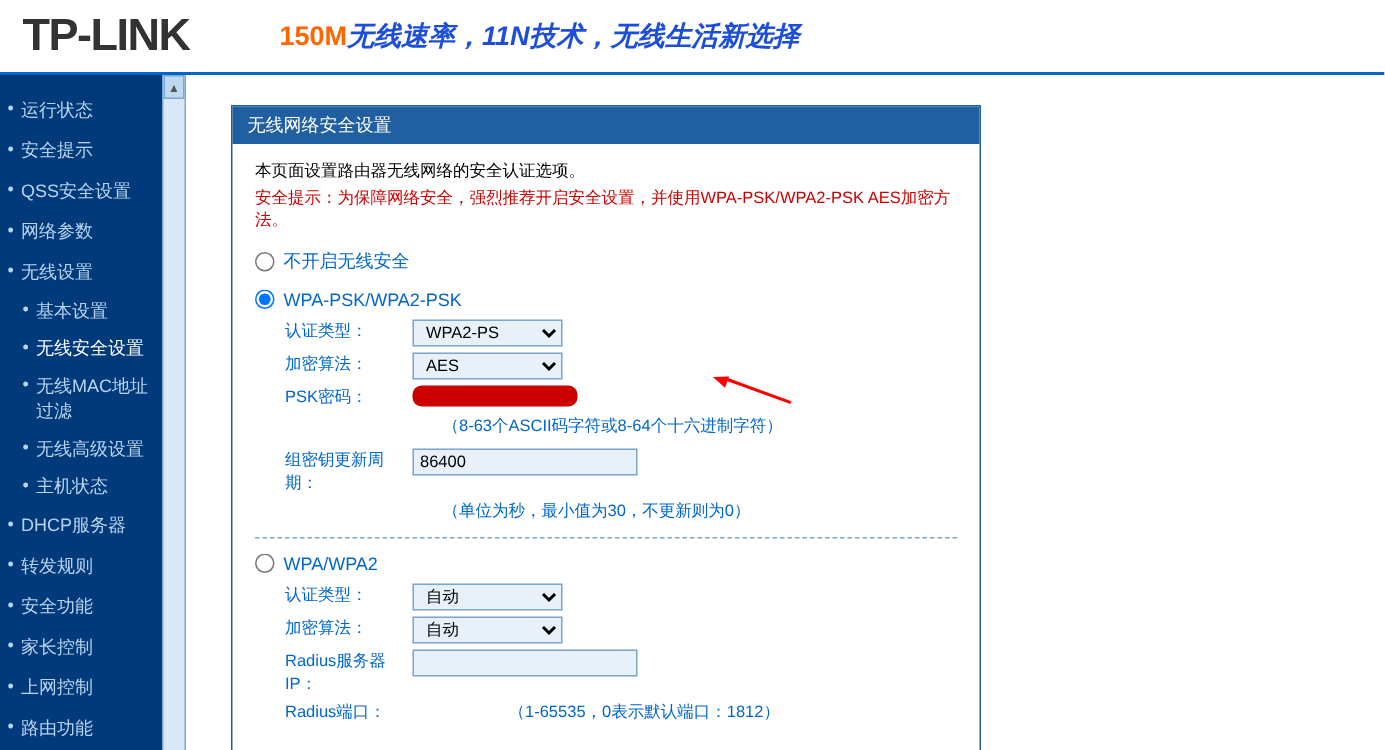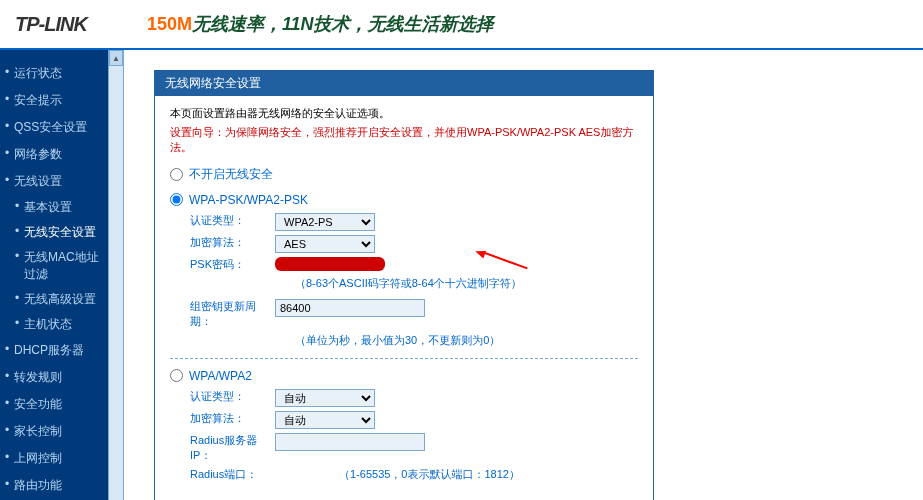--- a/index.html
+++ b/index.html
@@ -1,22 +1,22 @@
 <!DOCTYPE html>
 <html><head>
 <meta charset="utf-8">
 <style>
   * { margin: 0; padding: 0; box-sizing: border-box; }
   body { font-family: Arial, "Microsoft YaHei", sans-serif; font-size: 12px; background: #fff; }
   
   .header { background: #fff; border-bottom: 2px solid #0066cc; height: 50px; display: flex; align-items: center; padding: 0 15px; }
-  .logo { font-size: 20px; font-weight: bold; color: #333; letter-spacing: -1px; font-style: italic; }
+  .logo { font-size: 30px; font-weight: bold; color: #333; letter-spacing: -1px; }
   .tagline { margin-left: 60px; font-size: 18px; font-weight: bold; }
   .tagline .orange { color: #ff6600; }
-  .tagline .rest { color: #14532d; font-style: italic; }
+  .tagline .rest { color: #1d4ed8; font-style: italic; }
   
   .main-wrap { display: flex; }
   
   .sidebar { width: 108px; background: #003a7a; min-height: 450px; color: #b8d4f0; padding-top: 10px; }
   .sidebar-item { padding: 5px 8px 5px 14px; cursor: pointer; font-size: 12px; position: relative; }
   .sidebar-item:before { content: "•"; position: absolute; left: 5px; color: #b8d4f0; }
   .sidebar-sub { padding: 4px 0 4px 24px; cursor: pointer; font-size: 12px; position: relative; }
   .sidebar-sub:before { content: "•"; position: absolute; left: 15px; color: #b8d4f0; }
   .sidebar-sub.active { color: #fff; }
   
@@ -87,21 +87,21 @@
 
   <div class="scroll-track">
     <div class="scroll-btn">▲</div>
   </div>
 
   <div class="content" style="position:relative;">
     <div class="panel">
       <div class="panel-title">无线网络安全设置</div>
       <div class="panel-body">
         <div class="desc">本页面设置路由器无线网络的安全认证选项。</div>
-        <div class="warning">设置向导：为保障网络安全，强烈推荐开启安全设置，并使用WPA-PSK/WPA2-PSK AES加密方法。</div>
+        <div class="warning">安全提示：为保障网络安全，强烈推荐开启安全设置，并使用WPA-PSK/WPA2-PSK AES加密方法。</div>
 
         <div class="radio-row">
           <input type="radio" name="sec" style="">
           <span>不开启无线安全</span>
         </div>
 
         <div class="radio-row">
           <input type="radio" name="sec" checked="" style="">
           <span>WPA-PSK/WPA2-PSK</span>
         </div>

